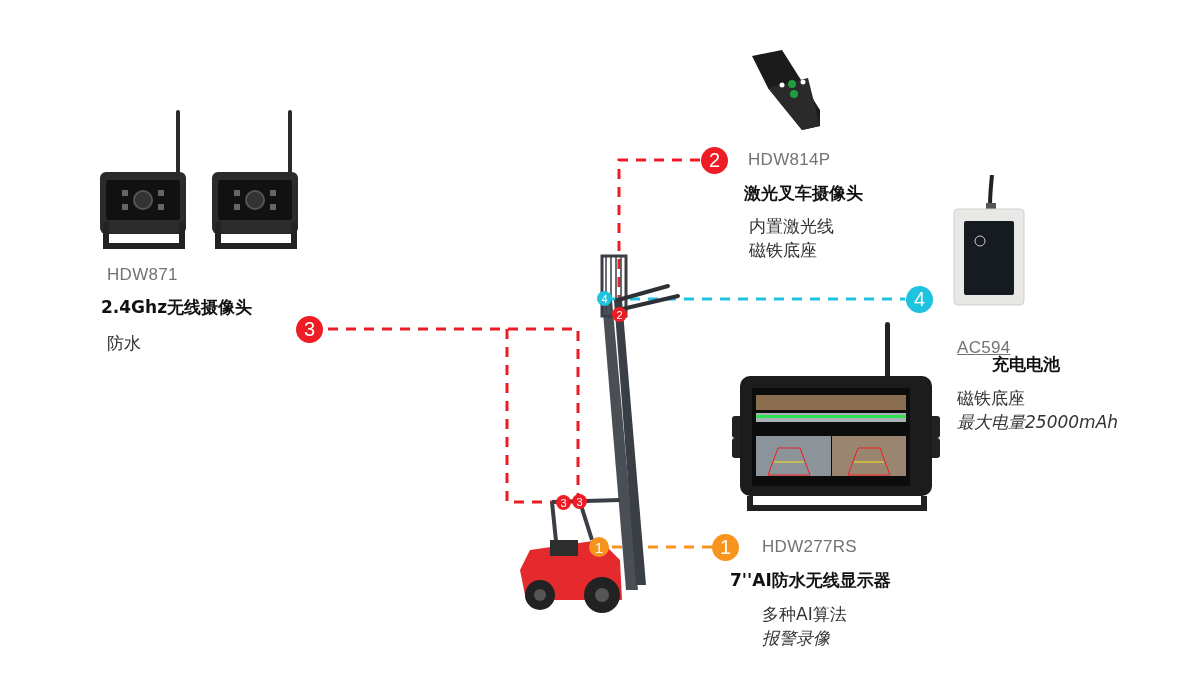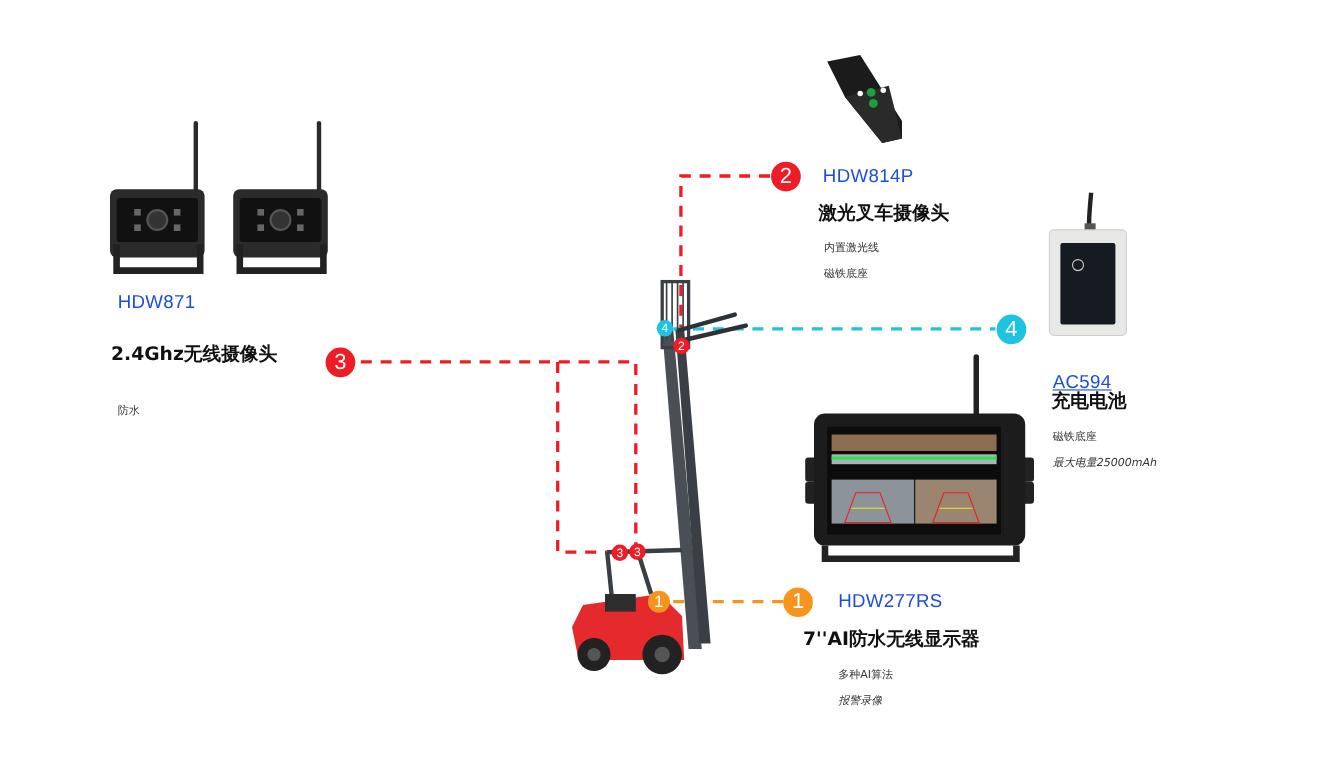--- a/index.html
+++ b/index.html
@@ -1,20 +1,20 @@
 <!DOCTYPE html>
 <html><head>
 <meta charset="utf-8">
 <style>
   html, body { margin:0; padding:0; background:#ffffff; }
   body { width:1200px; height:700px; position:relative; overflow:hidden; font-family:"DejaVu Sans", "Liberation Sans", sans-serif; }
   .abs { position:absolute; }
-  .model { color:#1d4ed8; font-size:17px; font-family:"Liberation Sans", "DejaVu Sans", sans-serif; letter-spacing:0.3px; }
+  .model { color:#737373; font-size:17px; font-family:"Liberation Sans", "DejaVu Sans", sans-serif; letter-spacing:0.3px; }
   .title { color:#111; font-size:17px; font-weight:bold; white-space:nowrap; }
-  .desc { color:#333; font-size:10px; line-height:24px; white-space:nowrap; }
+  .desc { color:#333; font-size:17px; line-height:24px; white-space:nowrap; }
   .badge { position:absolute; border-radius:50%; color:#fff; font-family:"Liberation Sans", sans-serif; display:flex; align-items:center; justify-content:center; }
   .badge.big { width:27px; height:27px; font-size:20px; }
   .badge.small { width:15px; height:15px; font-size:11px; }
   .red { background:#ee1c25; }
   .cyan { background:#1ec3e0; }
   .orange { background:#f7941d; }
   svg { position:absolute; left:0; top:0; }
 </style>
 </head>
 <body>
@@ -51,22 +51,22 @@
       <circle cx="47" cy="90" r="9" fill="#333" stroke="#555" stroke-width="2"></circle>
       <rect x="26" y="80" width="6" height="6" fill="#666"></rect>
         <rect x="62" y="80" width="6" height="6" fill="#666"></rect>
       <rect x="26" y="94" width="6" height="6" fill="#666"></rect>
         <rect x="62" y="94" width="6" height="6" fill="#666"></rect>
       <path d="M10 112 L10 136 L86 136 L86 112" fill="none" stroke="#222" stroke-width="6"></path>
     </g>
   </svg>
 </div>
 <div class="abs model" style="left:107px;top:265px;">HDW871</div>
-<div class="abs title" style="left:101px;top:310px;">2.4Ghz无线摄像头</div>
-<div class="abs desc" style="left:107px;top:331px;margin-top:31px;">防水</div>
+<div class="abs title" style="left:101px;top:296px;">2.4Ghz无线摄像头</div>
+<div class="abs desc" style="left:107px;top:331px;">防水</div>
 <div class="badge big red" style="left:296px;top:316px;">3</div>
 
 <div class="abs" style="left:748px;top:48px;width:80px;height:85px;">
   <svg width="80" height="85" style="position:absolute;left:0;top:0;">
     <path d="M4 8 L34 2 L72 62 L72 78 L54 82 L20 40 Z" fill="#1b1b1b"></path>
     <path d="M20 40 L54 82 L72 78 L60 30 Z" fill="#2a2a2a"></path>
     <circle cx="44" cy="36" r="4" fill="#1f9d3f"></circle>
     <circle cx="46" cy="46" r="4" fill="#1f9d3f"></circle>
     <circle cx="34" cy="37" r="2.5" fill="#fff"></circle>
     <circle cx="55" cy="34" r="2.5" fill="#fff"></circle>
@@ -82,21 +82,21 @@
   <svg width="80" height="135" style="position:absolute;left:0;top:0;">
     <path d="M42 0 Q40 20 40 30" stroke="#222" stroke-width="4" fill="none"></path>
     <rect x="36" y="28" width="10" height="8" fill="#555"></rect>
     <rect x="4" y="34" width="70" height="96" rx="4" fill="#e8e8e6" stroke="#cfcfcd"></rect>
     <rect x="14" y="46" width="50" height="74" rx="2" fill="#161b22"></rect>
     <circle cx="30" cy="66" r="5" fill="none" stroke="#ccc" stroke-width="1"></circle>
   </svg>
 </div>
 <div class="badge big cyan" style="left:906px;top:286px;">4</div>
 <div class="abs model" style="left:957px;top:338px;text-decoration:underline;">AC594</div>
-<div class="abs title" style="left:956px;top:353px;">充电电池</div>
+<div class="abs title" style="left:992px;top:353px;">充电电池</div>
 <div class="abs desc" style="left:957px;top:386px;">磁铁底座</div>
 <div class="abs desc" style="left:957px;top:410px;font-style:italic;">最大电量25000mAh</div>
 
 <div class="abs" style="left:728px;top:320px;width:215px;height:200px;">
   <svg width="215" height="200" style="position:absolute;left:0;top:0;">
     <rect x="157" y="2" width="5" height="60" rx="2.5" fill="#222"></rect>
     <rect x="4" y="96" width="12" height="22" rx="3" fill="#222"></rect>
       <rect x="4" y="118" width="12" height="20" rx="3" fill="#222"></rect>
     <rect x="200" y="96" width="12" height="22" rx="3" fill="#222"></rect>
       <rect x="200" y="118" width="12" height="20" rx="3" fill="#222"></rect>

